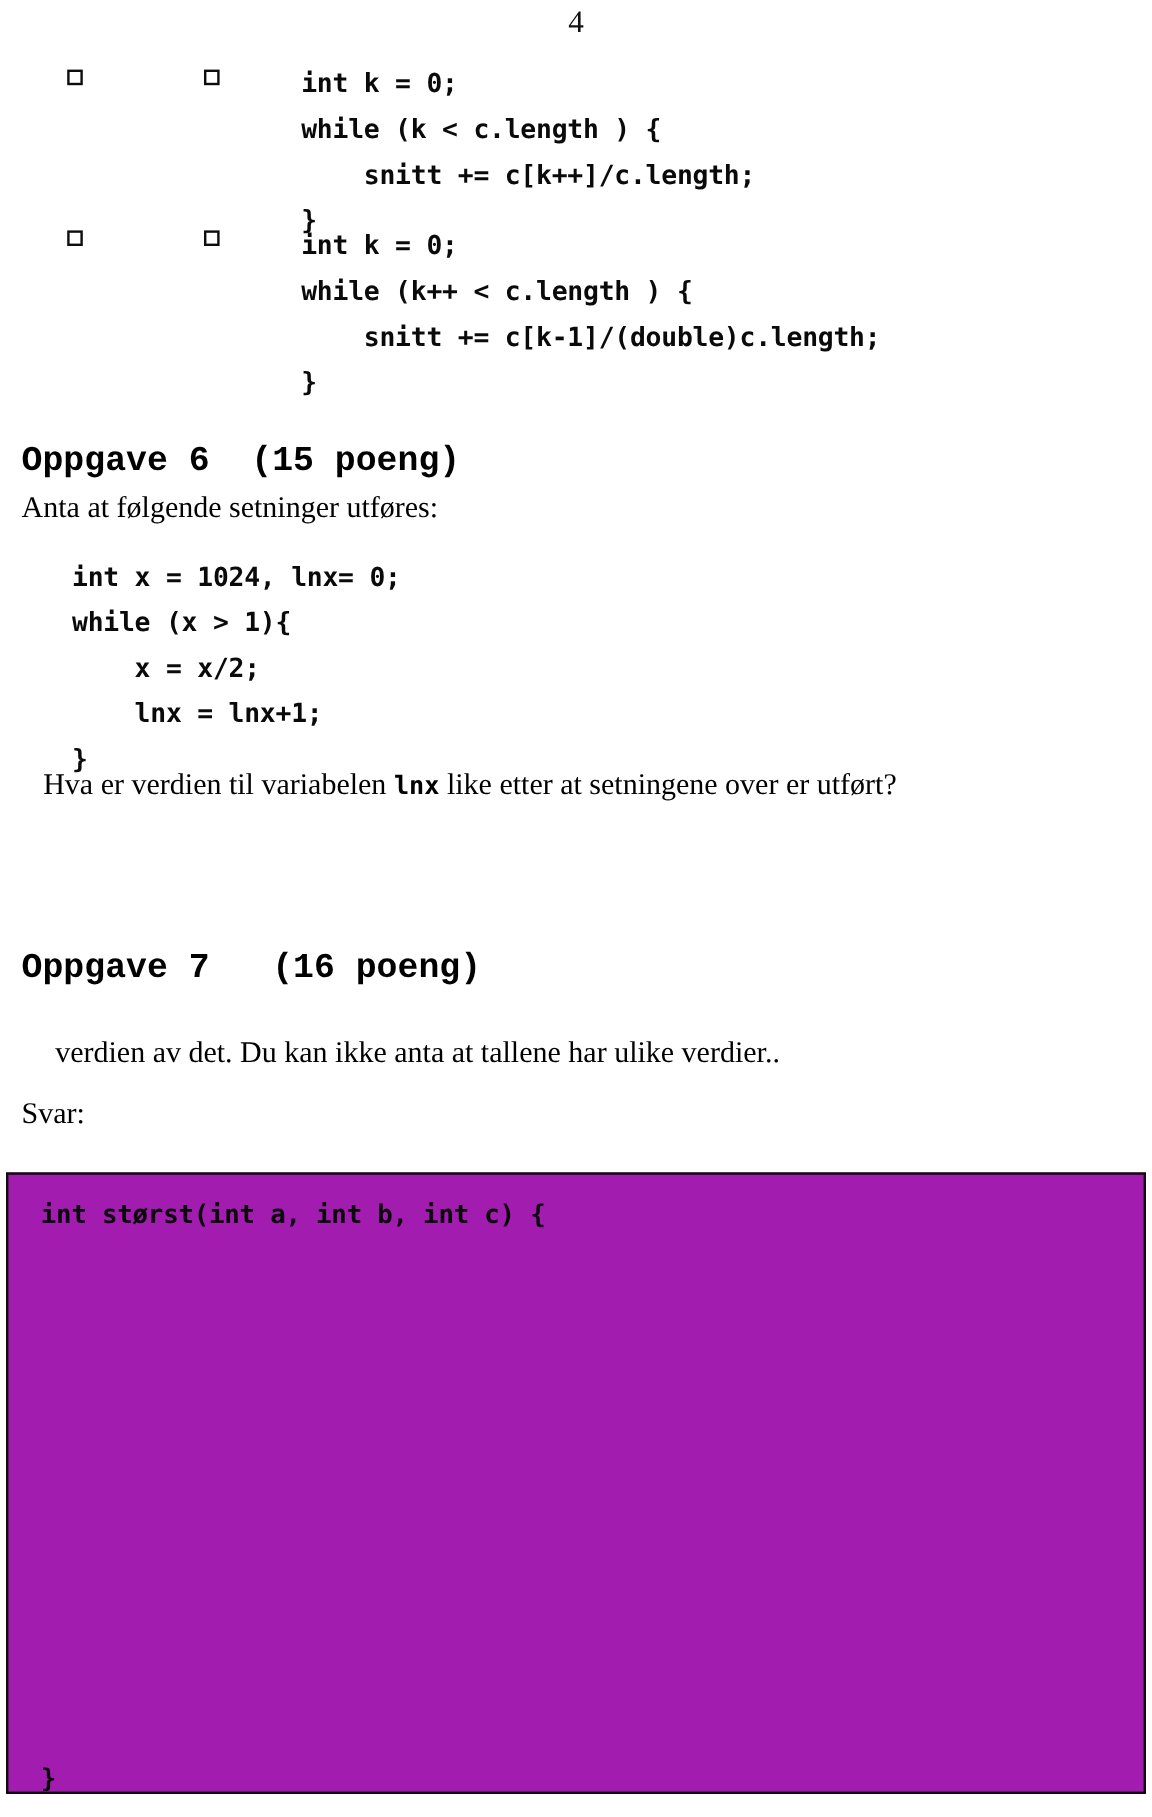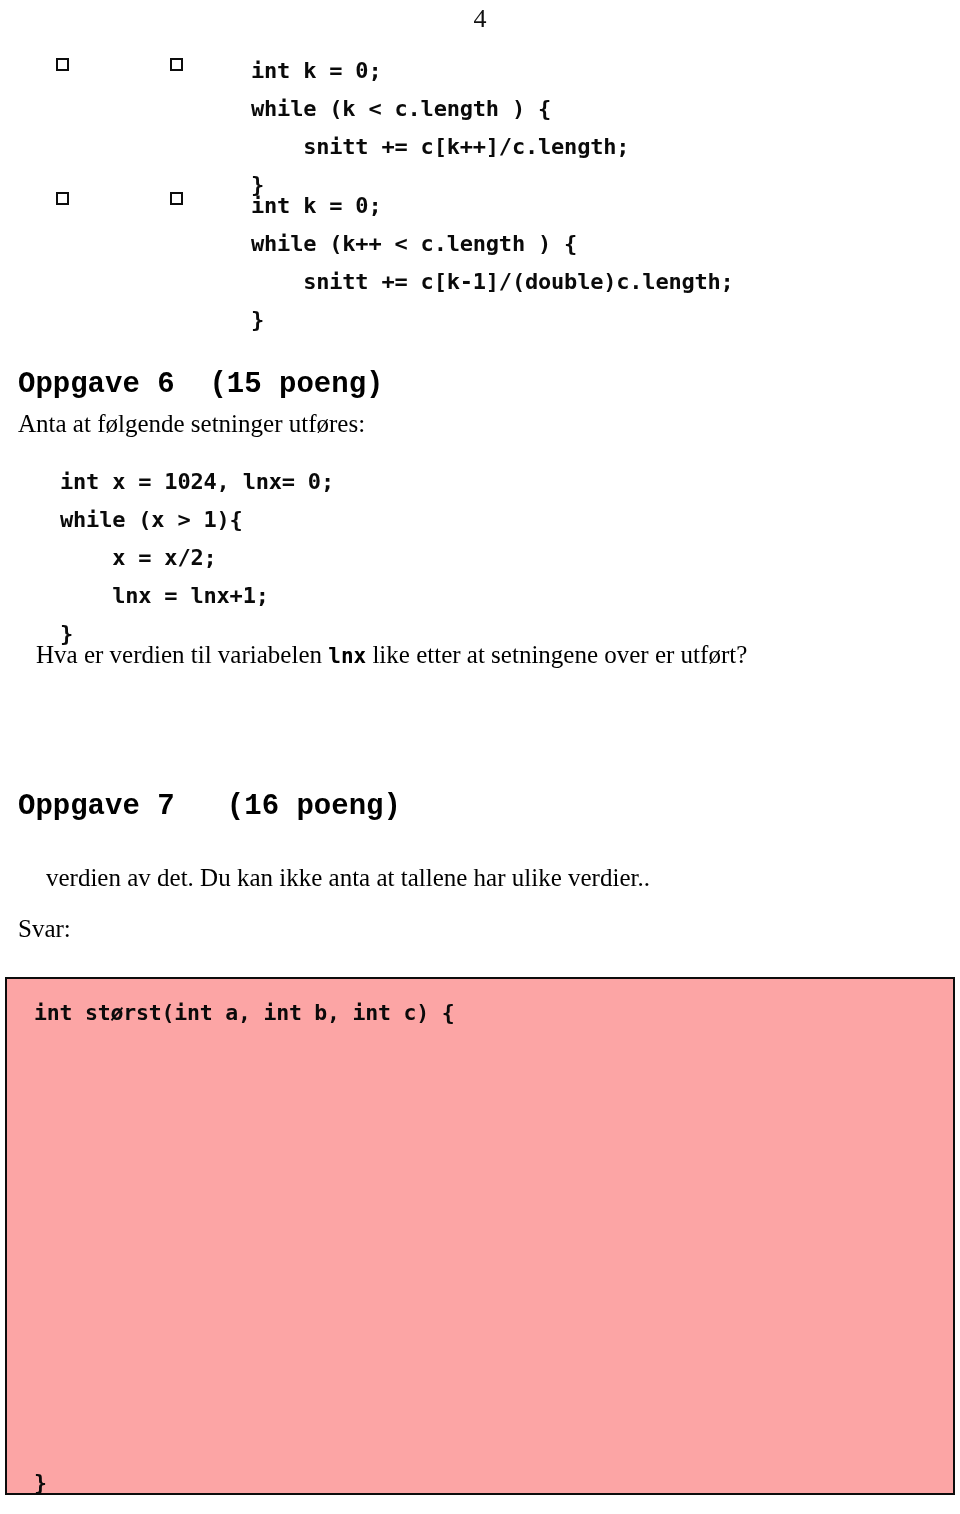--- a/index.html
+++ b/index.html
@@ -85,21 +85,21 @@
 
   
   .answer-box {
     position: absolute;
     left: 5px;
     top: 977px;
     width: 950px;
     height: 518px;
     border: 2px solid #0c0c0c;
     box-sizing: border-box;
-    background: #fca5a5;
+    background: #a21caf;
   }
 </style>
 </head>
 <body>
 
 <div class="page">
 
   <div class="page-number">4</div>
 
   <div class="cbox" style="left:56px; top:58px;"></div>

